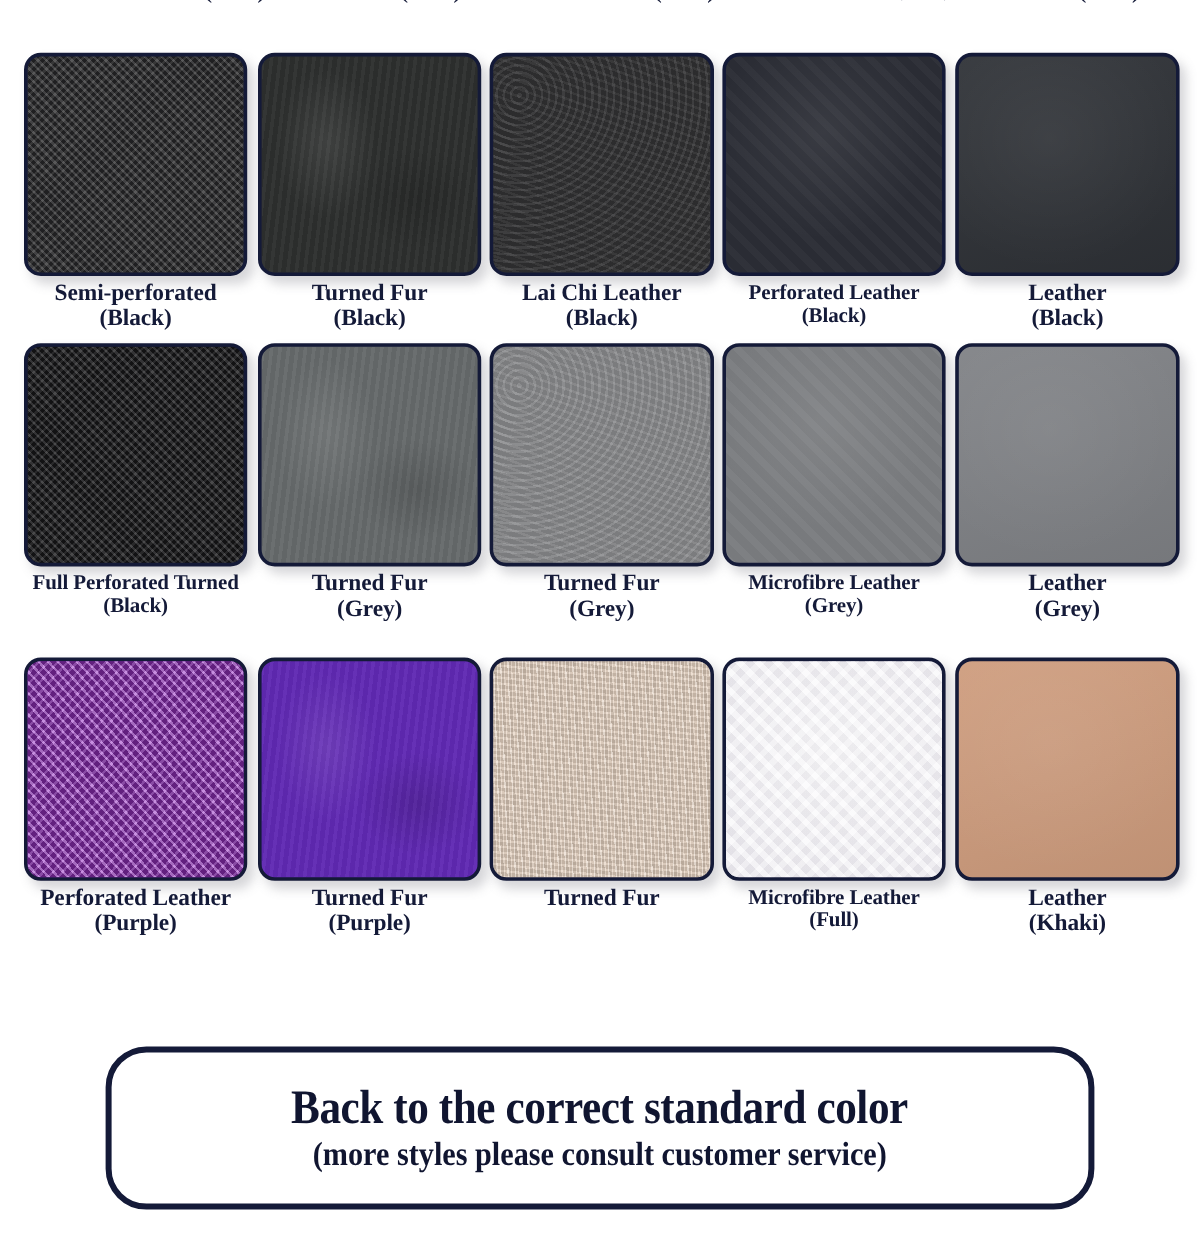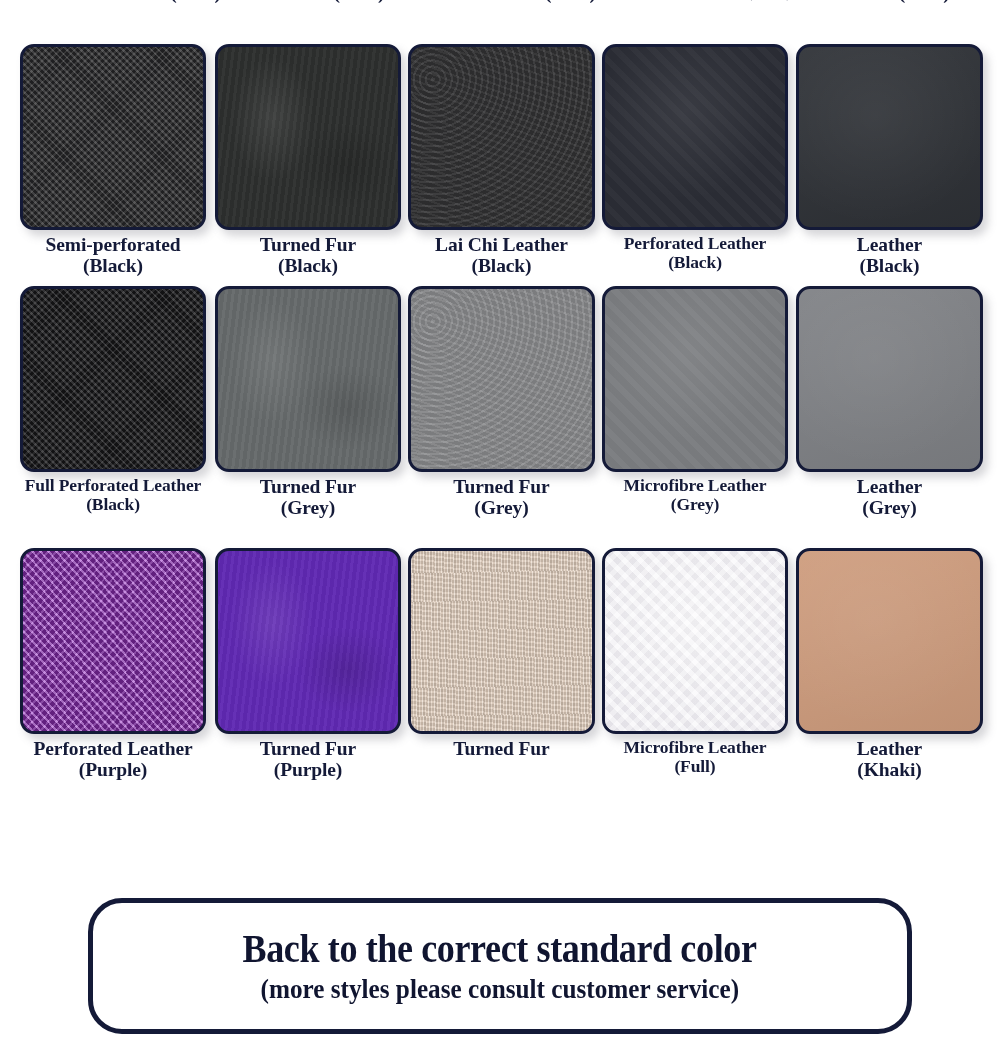--- a/index.html
+++ b/index.html
@@ -166,21 +166,20 @@
   .top-caption.small { font-size: 17.5px; }
 
   
   .cta-wrap {
     position: absolute;
     left: 0;
     top: 872px;
     width: 1000px;
     display: flex;
     justify-content: center;
-    margin-top: 26px;
   }
   .cta-button {
     width: 824px;
     height: 136px;
     border: 5px solid #141a38;
     border-radius: 34px;
     background: #ffffff;
     display: flex;
     flex-direction: column;
     align-items: center;
@@ -279,21 +278,21 @@
       </div>
     </div>
   </div>
 
   <div class="swatch-row row-2">
     <div class="swatch-cell col-1">
       <div class="swatch-tile" style="background-color: rgb(24, 24, 26);">
         <div class="tex tex-perf"></div>
       </div>
       <div class="swatch-caption small" style="left:-30px;right:-30px;">
-        <span>Full Perforated Leather</span>
+        <span>Full Perforated Turned</span>
         <span class="paren">(Black)</span>
       </div>
     </div>
     <div class="swatch-cell col-2">
       <div class="swatch-tile" style="background-color: rgb(102, 106, 107);">
         <div class="tex tex-fur"></div>
       </div>
       <div class="swatch-caption">
         <span>Turned Fur</span>
         <span class="paren">(Grey)</span>

